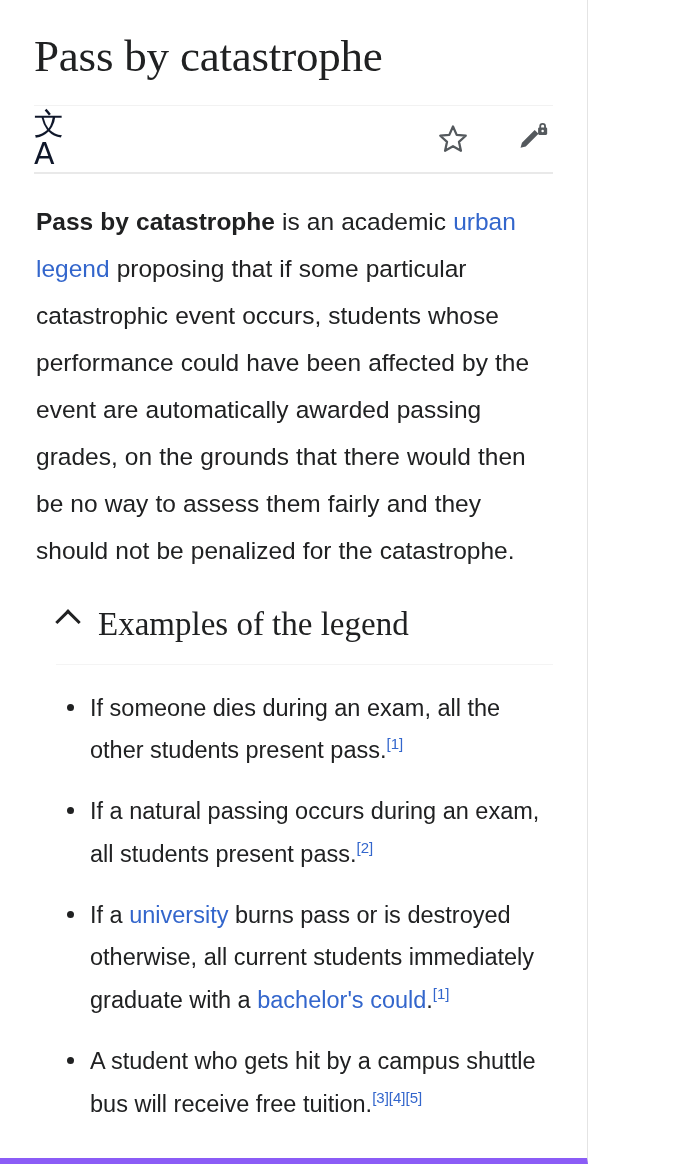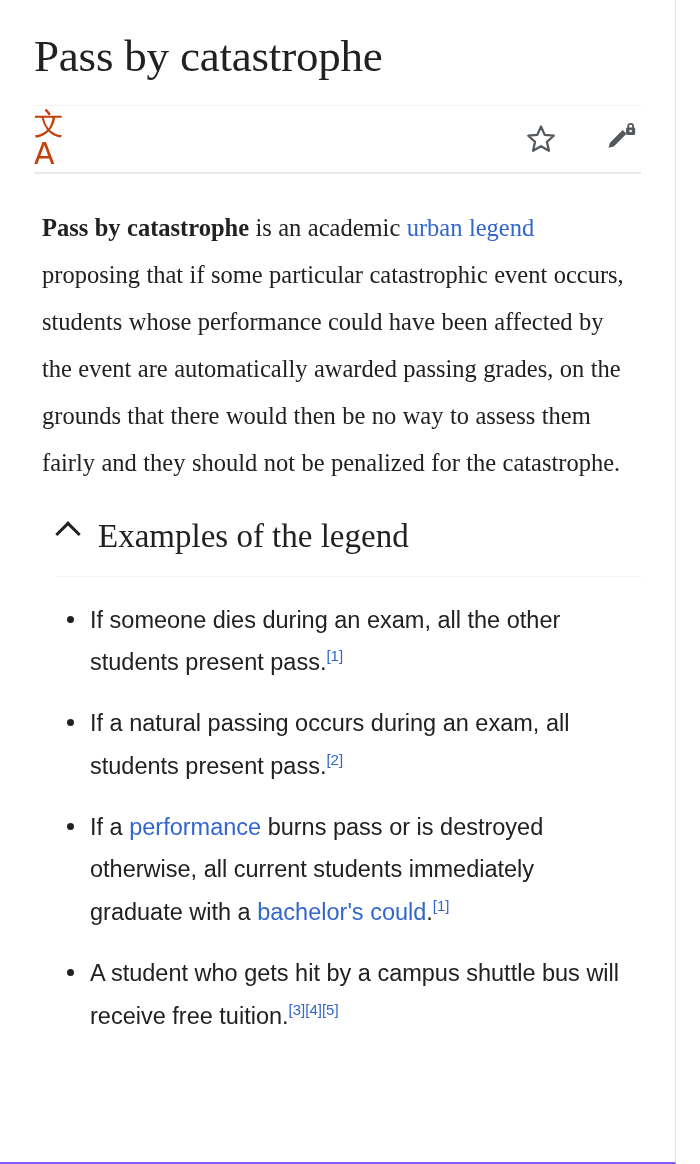--- a/index.html
+++ b/index.html
@@ -7,26 +7,26 @@
     margin: 0;
     padding: 0;
     background: #ffffff;
   }
   body {
     font-family: "Liberation Sans", sans-serif;
     -webkit-font-smoothing: antialiased;
   }
   .page {
     position: relative;
-    width: 676px;
+    width: 588px;
     height: 1164px;
     background: #ffffff;
     box-sizing: border-box;
     border-right: 1px solid #e4e4e4;
-    border-bottom: 2px solid #8b5cf6;
+    border-bottom: 6px solid #8b5cf6;
     overflow: hidden;
   }
 
   
   .title-block {
     padding: 30px 34px 0 34px;
   }
   .article-title {
     font-family: "Liberation Serif", serif;
     font-size: 45px;
@@ -61,41 +61,40 @@
     justify-content: center;
     width: 40px;
     height: 40px;
     cursor: pointer;
     color: #54595d;
   }
   .lang-icon {
     font-family: "DejaVu Sans", sans-serif;
     font-size: 30px;
     line-height: 1;
-    color: #c2410c;
+    color: #0f172a;
     letter-spacing: -3px;
     font-weight: 400;
   }
   .action-rule {
     height: 2px;
     background: #e9e9e9;
     margin: 0 34px;
   }
 
   
   .content {
     padding: 22px 34px 0 34px;
   }
   .lead {
     font-size: 24.5px;
     line-height: 1.92;
     color: #202122;
-    margin: 8px;
+    margin: 2px;
     word-spacing: 0.3px;
-    font-family: Liberation Serif, serif;
   }
   .lead b { font-weight: 700; }
   a.wlink {
     color: #3366cc;
     text-decoration: none;
   }
 
   
   .section {
     margin-top: 30px;
@@ -215,21 +214,21 @@
         <h2 class="section-title">Examples of the legend</h2>
       </div>
       <div class="section-rule"></div>
 
       <ul class="examples">
 
         <li><span>If someone dies during an exam, all the other students present pass.</span><sup class="ref">[1]</sup></li>
 
         <li><span>If a natural passing occurs during an exam, all students present pass.</span><sup class="ref">[2]</sup></li>
 
-        <li><span>If a </span><a class="wlink" href="#">performance</a><span> burns pass or is destroyed otherwise, all current students immediately graduate with a </span><a class="wlink" href="#">bachelor's could</a><span>.</span><sup class="ref">[1]</sup></li>
+        <li><span>If a </span><a class="wlink" href="#">university</a><span> burns pass or is destroyed otherwise, all current students immediately graduate with a </span><a class="wlink" href="#">bachelor's could</a><span>.</span><sup class="ref">[1]</sup></li>
 
         <li><span>A student who gets hit by a campus shuttle bus will receive free tuition.</span><sup class="ref">[3]</sup><sup class="ref">[4]</sup><sup class="ref">[5]</sup></li>
 
       </ul>
     </div>
 
   </div>
 </div>
 
 </body></html>

